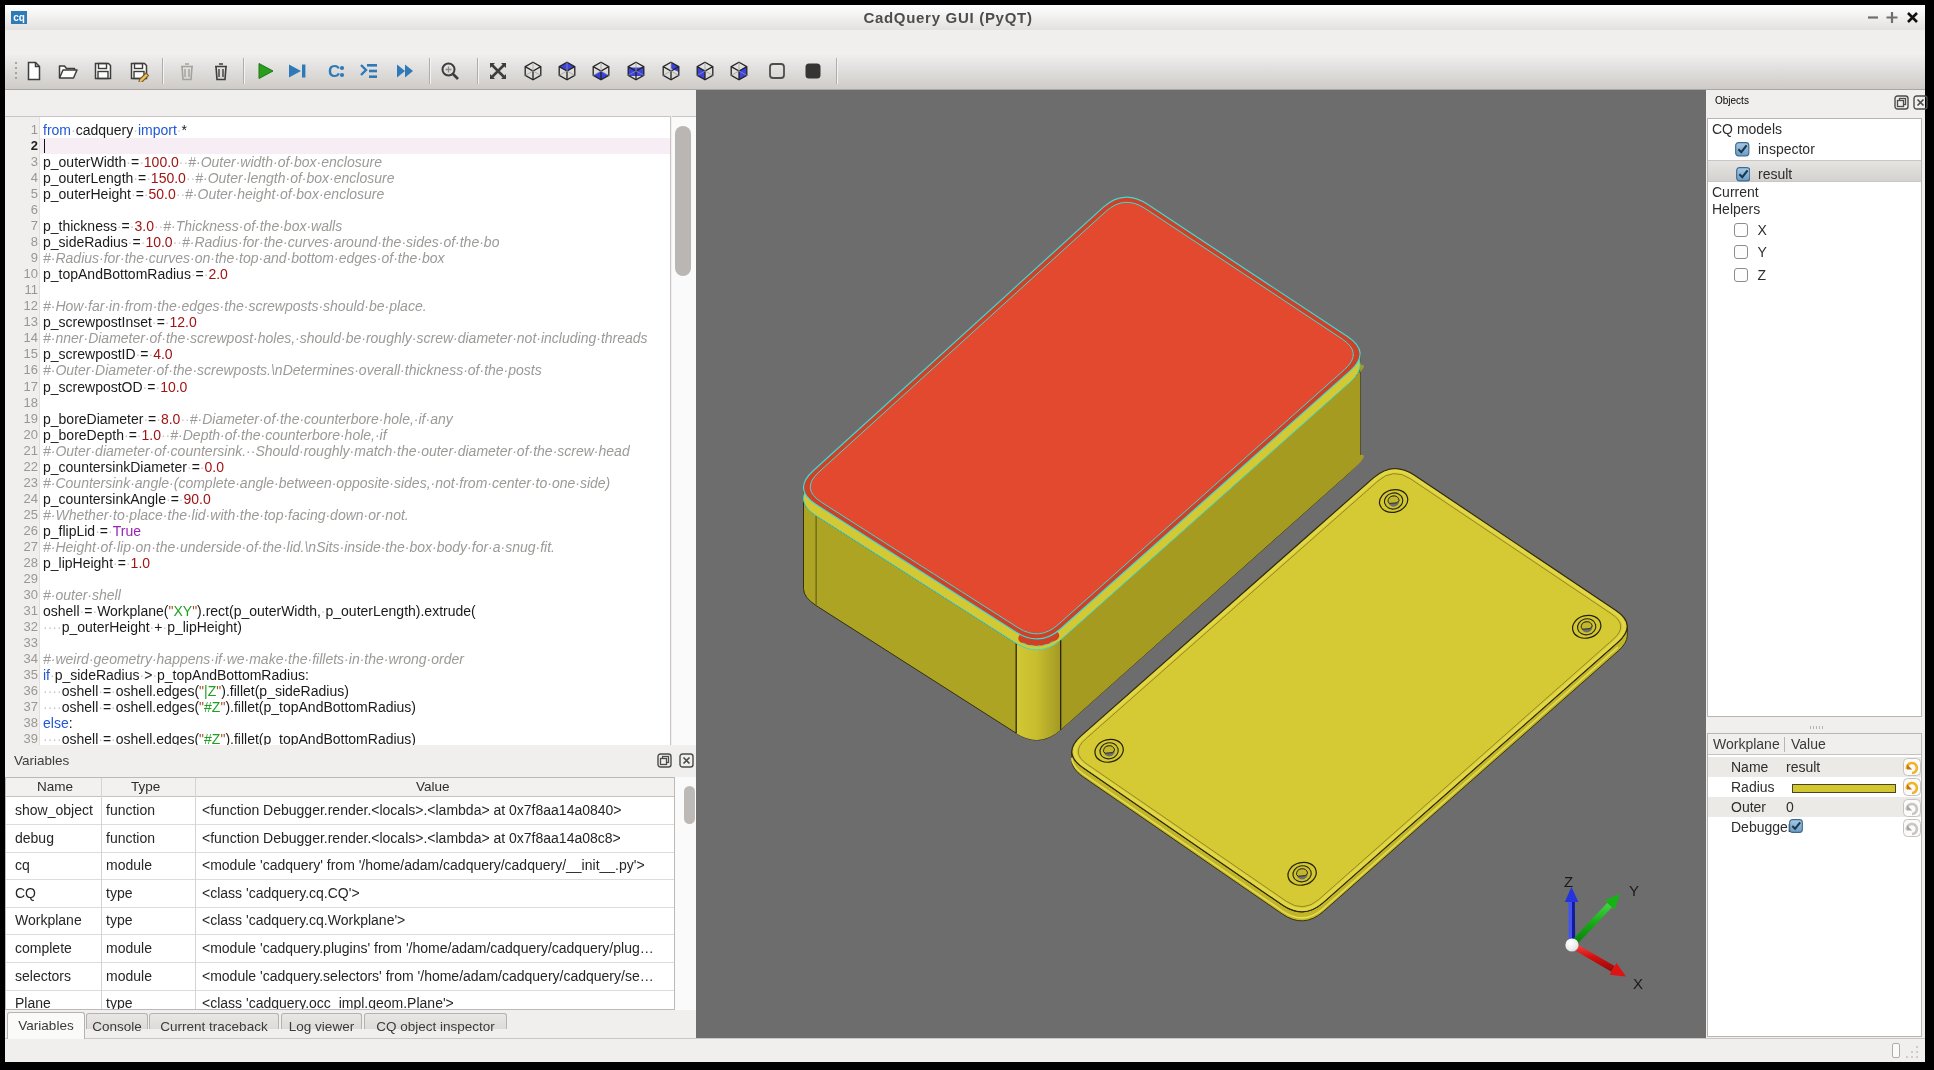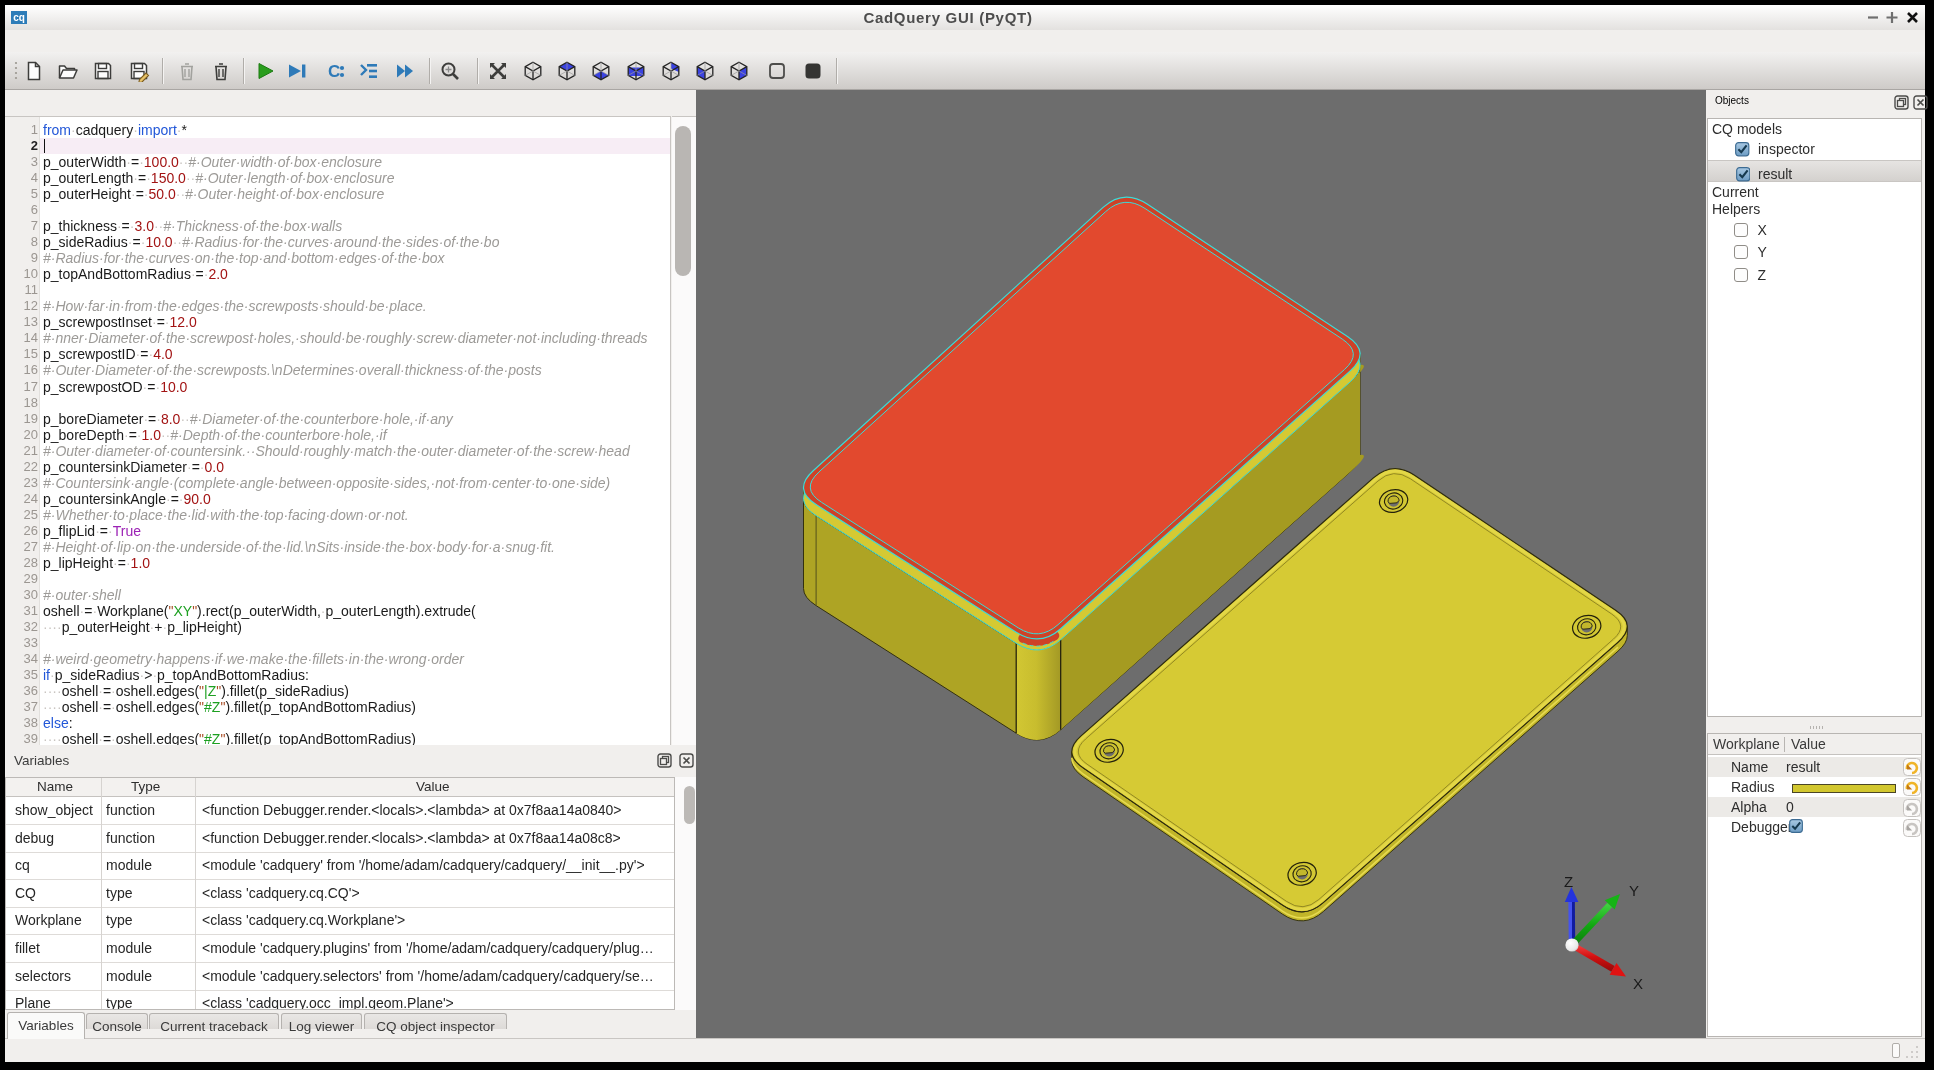--- a/index.html
+++ b/index.html
@@ -251,21 +251,21 @@
           <span class="vc1">CQ</span>
           <span class="vc2">type</span>
           <span class="vc3">&lt;class 'cadquery.cq.CQ'&gt;</span>
         </div>
         <div class="vrow" style="top:129.4px">
           <span class="vc1">Workplane</span>
           <span class="vc2">type</span>
           <span class="vc3">&lt;class 'cadquery.cq.Workplane'&gt;</span>
         </div>
         <div class="vrow" style="top:157.0px">
-          <span class="vc1">fillet</span>
+          <span class="vc1">complete</span>
           <span class="vc2">module</span>
           <span class="vc3">&lt;module 'cadquery.plugins' from '/home/adam/cadquery/cadquery/plug…</span>
         </div>
         <div class="vrow" style="top:184.6px">
           <span class="vc1">selectors</span>
           <span class="vc2">module</span>
           <span class="vc3">&lt;module 'cadquery.selectors' from '/home/adam/cadquery/cadquery/se…</span>
         </div>
         <div class="vrow" style="top:212.2px">
           <span class="vc1">Plane</span>
@@ -422,21 +422,21 @@
         </div>
         <div class="prow g" style="top:22.8px">
           <span style="left:23px;top:2px">Name</span>
           <span style="left:78px;top:2px">result</span>
         </div>
         <div class="prow" style="top:43.0px">
           <span style="left:23px;top:2px">Radius</span>
           <div class="abs" style="left:84px;top:7.2px;width:104px;height:8.5px;background:#d2c72f;border:1.5px solid #4a4526"></div>
         </div>
         <div class="prow g" style="top:63.2px">
-          <span style="left:23px;top:2px">Alpha</span>
+          <span style="left:23px;top:2px">Outer</span>
           <span style="left:78px;top:2px">0</span>
         </div>
         <div class="prow" style="top:83.4px">
           <span style="left:23px;top:2px">Debugger</span>
         </div>
         <svg class="abs" style="left:80.7px;top:85.3px" width="14.0" height="14.0" viewBox="0 0 15 15">
           <rect x="0.7" y="0.7" width="13.6" height="13.6" rx="3" fill="url(#cbg166)" stroke="#3c6b92" stroke-width="1.2"></rect>
           <path d="M3.5,7.5 L6.5,10.5 L12,3.5" fill="none" stroke="#16394f" stroke-width="2.2"></path>
           <defs>
             <linearGradient id="cbg166" x1="0" y1="0" x2="0" y2="1">

